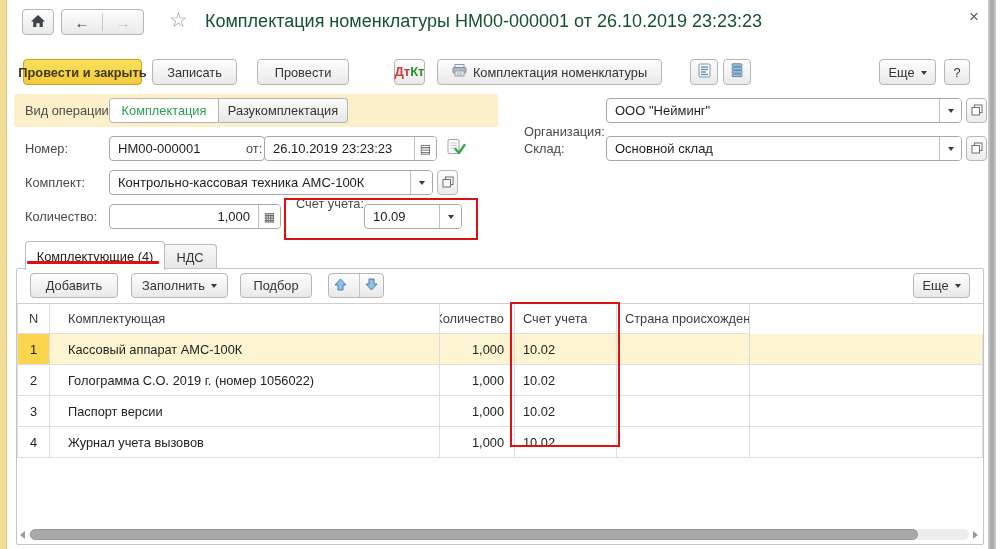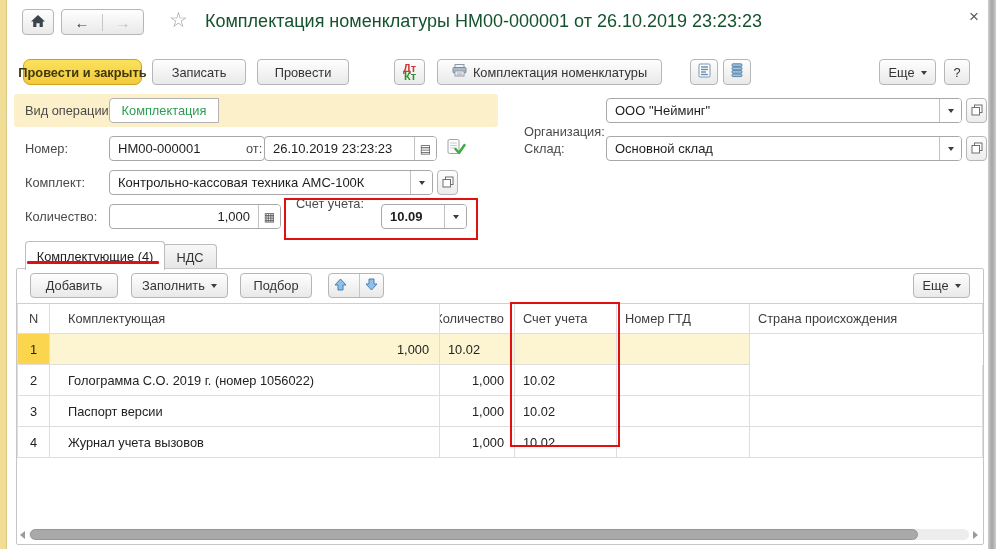--- a/index.html
+++ b/index.html
@@ -3,21 +3,21 @@
 <meta charset="utf-8">
 <style>
   html,body{margin:0;padding:0;}
   body{width:1000px;height:549px;position:relative;overflow:hidden;background:#ffffff;
        font-family:"Liberation Sans",sans-serif;color:#333;}
   .abs{position:absolute;}
   .lbl{position:absolute;font-size:12.8px;color:#4a4a4a;white-space:nowrap;}
   .btn{position:absolute;height:26px;box-sizing:border-box;border:1px solid #b6b6b6;border-radius:4px;
        background:linear-gradient(#fefefe,#e9e9e9);font-size:12.8px;color:#333;display:flex;
        align-items:center;justify-content:center;gap:6px;padding:0 10px;white-space:nowrap;cursor:default;}
-  .btn-yellow{background:linear-gradient(#fbe25c,#f2c93d);border-color:#cda317;font-weight:700;color:#40380a;border-radius:7px;}
+  .btn-yellow{background:linear-gradient(#fbe25c,#f2c93d);border-color:#cda317;font-weight:700;color:#40380a;}
   .iconbtn{padding:0;}
   .caret{width:0;height:0;border:3.5px solid transparent;border-top:4.5px solid #3c3c3c;margin-top:4px;}
   .field{position:absolute;height:25px;box-sizing:border-box;border:1px solid #a8a8a8;border-radius:4px;
          background:#fff;display:flex;align-items:stretch;overflow:hidden;}
   .fval{flex:1;display:flex;align-items:center;padding:0 8px;font-size:13px;color:#1d1d1d;
         white-space:nowrap;overflow:hidden;}
   .fval.right{justify-content:flex-end;}
   .fseg{width:21px;border-left:1px solid #c2c2c2;display:flex;align-items:center;justify-content:center;
         background:#fff;font-size:12px;color:#555;}
   .openbtn{position:absolute;width:21px;height:25px;box-sizing:border-box;border:1px solid #b6b6b6;
@@ -50,21 +50,21 @@
   .annot{position:absolute;border:2px solid #e01010;pointer-events:none;z-index:30;box-sizing:border-box;}
   .annot-line{position:absolute;background:#e01010;pointer-events:none;z-index:30;border-radius:1px;}
   .hscroll{position:absolute;left:20px;top:528px;width:958px;height:13px;display:flex;align-items:center;z-index:2;}
   .sarr{width:0;height:0;border:4px solid transparent;}
   .sarr.l{border-right:5px solid #9a9a9a;border-left:none;}
   .sarr.r{border-left:5px solid #9a9a9a;border-right:none;}
   .strack{flex:1;height:11px;background:#ededed;border-radius:6px;margin:0 4px;position:relative;}
   .sthumb{position:absolute;left:1px;top:0;height:11px;width:94.5%;background:#a9a9a9;border-radius:6px;border:1px solid #969696;box-sizing:border-box;}
   .lstrip{position:absolute;left:0;top:0;width:6px;height:549px;background:#f0dd96;border-right:1px solid #dcc887;}
   .vbar{position:absolute;left:988px;top:0;width:8px;height:549px;background:linear-gradient(90deg,#cfcfcf,#a9a9a9 40%,#a9a9a9 60%,#cfcfcf);}
-  .dtkt{display:flex;flex-direction:column;line-height:8px;font-size:11px;font-weight:700;}
+  .dtkt{display:flex;flex-direction:row;line-height:8px;font-size:13px;font-weight:700;}
   .dtkt .dt{color:#cf3b3b;align-self:flex-start;}
   .dtkt .kt{color:#2f8f2f;align-self:flex-end;}
   .navseg{display:flex;width:100%;height:100%;align-items:center;}
   .navseg span{width:41px;text-align:center;font-size:15px;}
   .navseg .fwd{border-left:1px solid #c6c6c6;color:#c2c2c2;}
   .navseg .bck{color:#3c3c3c;font-weight:700;}
 </style>
 </head>
 <body>
 
@@ -83,21 +83,21 @@
     <span class="fwd">→</span>
   </span>
 </div>
 <div class="abs" style="left:169px;top:8px;font-size:21px;color:#a0a0a0;">☆</div>
 <div class="abs" style="left:205px;top:11px;font-size:18px;color:#14532d;white-space:nowrap;">Комплектация номенклатуры НМ00-000001 от 26.10.2019 23:23:23</div>
 <div class="abs" style="left:969px;top:7px;font-size:17px;color:#5a5a5a;">×</div>
 
 <div class="btn btn-yellow" style="left:23px;top:59px;width:119px;">
   <span>Провести и закрыть</span>
 </div>
-<div class="btn" style="left:152px;top:59px;width:94px;">
+<div class="btn" style="left:152px;top:59px;width:85px;">
   <span>Записать</span>
 </div>
 <div class="btn" style="left:257px;top:59px;width:92px;">
   <span>Провести</span>
 </div>
 <div class="btn iconbtn" style="left:394px;top:59px;width:31px;">
   <span class="dtkt">
     <span class="dt">Дт</span>
     <span class="kt">Кт</span>
   </span>
@@ -142,20 +142,21 @@
   <span class="caret"></span>
 </div>
 <div class="btn" style="left:944px;top:59px;width:26px;">
   <span>?</span>
 </div>
 
 <div class="opband"></div>
 <div class="lbl" style="left:25px;top:103px;">Вид операции:</div>
 <div class="segctl" style="left:109px;top:98px;">
   <span class="seg-on">Комплектация</span>
+  <span class="seg-off">Разукомплектация</span>
 </div>
 <div class="lbl" style="left:524px;top:103px;margin-top:21px;">Организация:</div>
 <div class="field" style="left:606px;top:98px;width:356px;">
   <span class="fval">ООО "Нейминг"</span>
   <span class="fseg">
       <span class="caret"></span>
     </span>
 </div>
 <div class="openbtn" style="left:966px;top:98px;">
   <span>
@@ -215,21 +216,21 @@
       </svg>
   </span>
 </div>
 
 <div class="lbl" style="left:25px;top:209px;">Количество:</div>
 <div class="field" style="left:109px;top:204px;width:172px;">
   <span class="fval right">1,000</span>
   <span class="fseg">▦</span>
 </div>
 <div class="lbl" style="left:296px;top:196px;">Счет учета:</div>
-<div class="field" style="left:381px;top:204px;width:86px;font-weight:bold;">
+<div class="field" style="left:364px;top:204px;width:98px;">
   <span class="fval">10.09</span>
   <span class="fseg">
       <span class="caret"></span>
     </span>
 </div>
 <div class="annot" style="left:284px;top:198px;width:194px;height:42px;"></div>
 
 <div class="tab-active">
   <span>Комплектующие (4)</span>
 </div>
@@ -269,25 +270,25 @@
   <span>Еще</span>
   <span class="caret"></span>
 </div>
 
 <div class="tbl">
   <div class="trow thead">
     <div class="tcell c-num">N</div>
     <div class="tcell c-name">Комплектующая</div>
     <div class="tcell c-qty">Количество</div>
     <div class="tcell">Счет учета</div>
-    <div class="tcell">Номер ГТД</div>
     <div class="tcell">Страна происхождения</div>
   </div>
   <div class="trow sel">
     <div class="tcell c-num">1</div>
+    <div class="tcell c-name">Кассовый аппарат АМС-100К</div>
     <div class="tcell c-qty">1,000</div>
     <div class="tcell">10.02</div>
     <div class="tcell"></div>
     <div class="tcell"></div>
   </div>
   <div class="trow">
     <div class="tcell c-num">2</div>
     <div class="tcell c-name">Голограмма С.О. 2019 г. (номер 1056022)</div>
     <div class="tcell c-qty">1,000</div>
     <div class="tcell">10.02</div>

